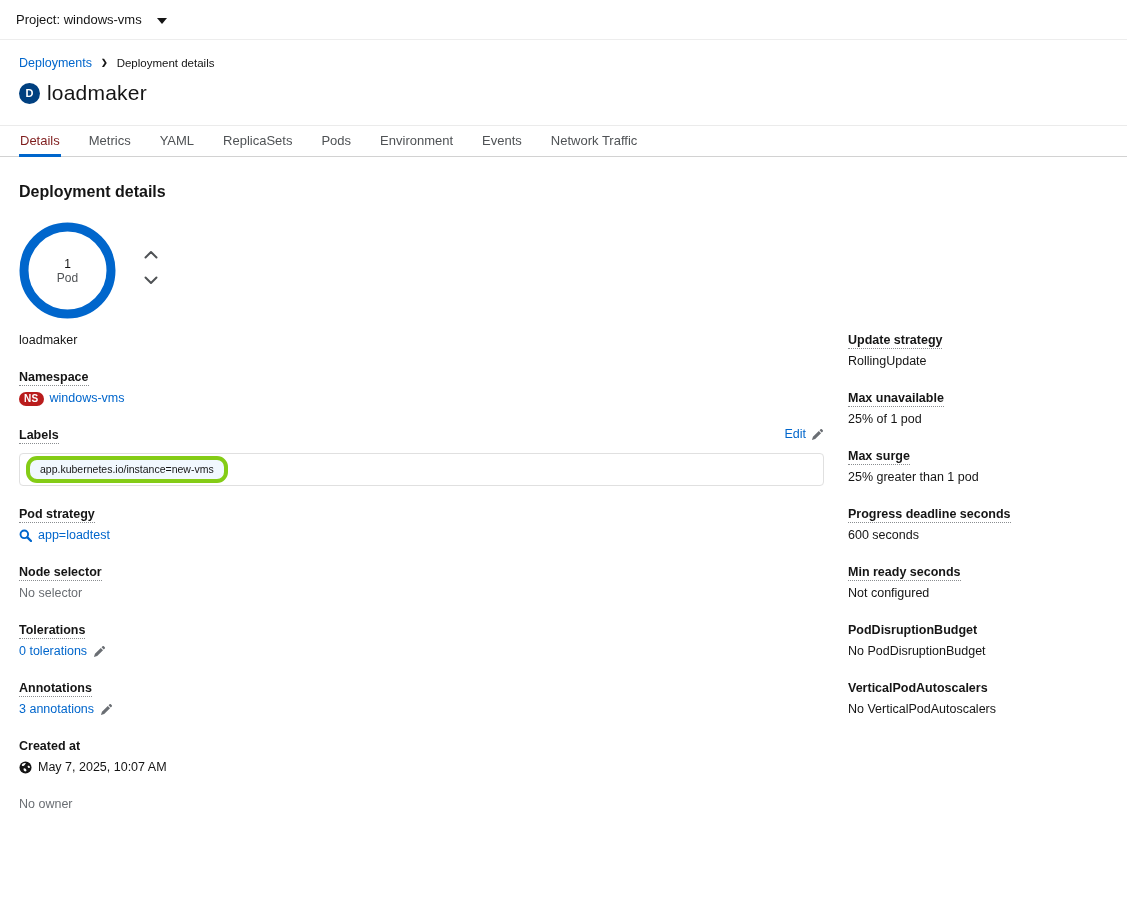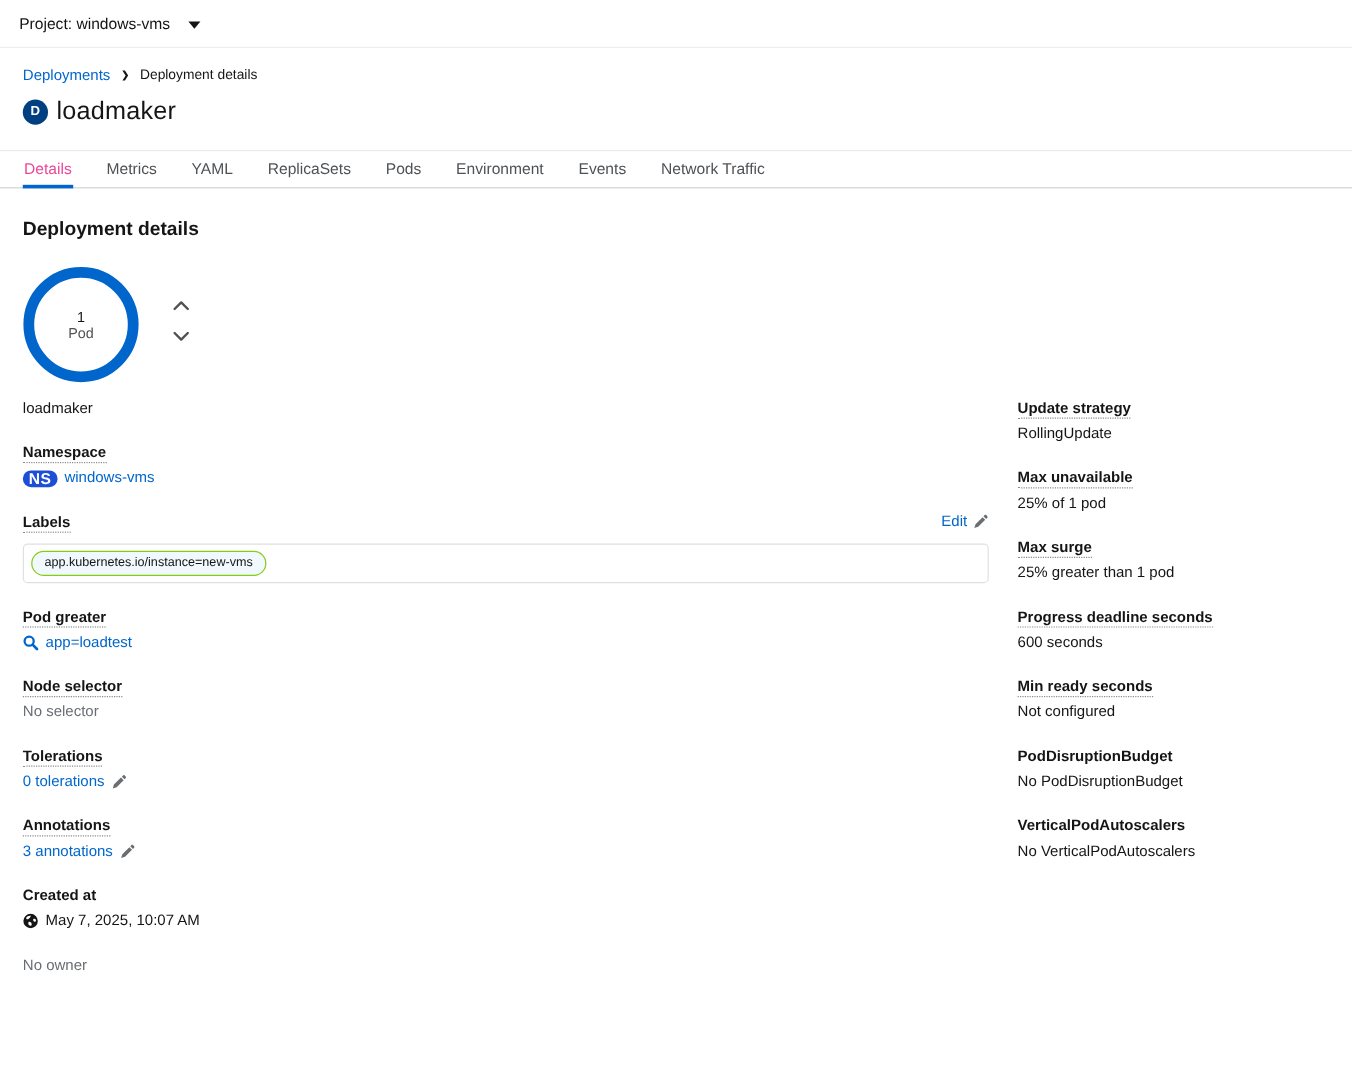--- a/index.html
+++ b/index.html
@@ -35,21 +35,21 @@
   
   .tabs {
     display: flex; align-items: stretch; height: 31px;
     padding-left: 19px; border-bottom: 1px solid #d2d2d2;
   }
   .tab {
     display: flex; align-items: center; font-size: 13px; color: #4f5255;
     margin-right: 27px; padding: 0 1px; cursor: pointer;
     border-bottom: 3px solid transparent; margin-bottom: -1px;
   }
-  .tab.active { color: #ec4899; border-bottom-color: #0066cc; }
+  .tab.active { color: #7f1d1d; border-bottom-color: #0066cc; }
   
   .main { padding: 25px 24px 0 19px; }
   .section-title { font-size: 16px; font-weight: 700; line-height: 19px; }
   .donut-row { display: flex; margin-top: 21px; margin-bottom: 13px; }
   .donut-wrap { position: relative; width: 97px; height: 97px; }
   .donut-center {
     position: absolute; inset: 0; display: flex; flex-direction: column;
     align-items: center; justify-content: center; line-height: 14px;
   }
   .donut-count { font-size: 12px; color: #151515; }
@@ -68,25 +68,25 @@
   }
   .muted { color: #6a6e73; }
   a.link { color: #0066cc; text-decoration: none; cursor: pointer; font-size: 12.5px; }
   .term-row { display: flex; justify-content: space-between; align-items: flex-start; }
   .edit-link { display: flex; align-items: center; gap: 5px; font-size: 12.5px; cursor: pointer; text-align: right; }
   .labels-box {
     height: 33px; border: 1px solid #e0e0e0; border-radius: 4px;
     display: flex; align-items: center; padding: 0 6px; margin-top: 5px;
   }
   .label-chip {
-    background: #f1f8fe; border: 1px solid #84cc16; border-radius: 11px;
+    background: #f1f8fe; border: 4px solid #84cc16; border-radius: 11px;
     padding: 3px 10px 4px 10px; font-size: 10.5px; color: #151515; line-height: 12px;
   }
   .ns-badge {
-    background: #1d4ed8; color: #fff; font-size: 13px; font-weight: 700;
+    background: #b91c1c; color: #fff; font-size: 10px; font-weight: 700;
     border-radius: 8px; padding: 2px 5px 2px 5px; line-height: 10px; letter-spacing: .3px;
     flex: none;
   }
   .icon { display: inline-flex; flex: none; line-height: 0; }
 </style>
 </head>
 <body>
 
 <div class="project-bar">
   <span>Project: windows-vms</span>
@@ -174,21 +174,21 @@
                 </svg>
             </span>
           </span>
         </div>
         <div class="labels-box">
           <span class="label-chip">app.kubernetes.io/instance=new-vms</span>
         </div>
       </div>
 
       <div class="group">
-        <div class="term"><span class="dotted">Pod greater</span></div>
+        <div class="term"><span class="dotted">Pod strategy</span></div>
         <div class="val">
           <span class="icon">
             <svg width="13" height="13" viewBox="0 0 13 13">
                 <circle cx="5.3" cy="5.3" r="3.8" fill="none" stroke="#0066cc" stroke-width="1.9"></circle>
                 <line x1="8.4" y1="8.4" x2="12" y2="12" stroke="#0066cc" stroke-width="2.3" stroke-linecap="round"></line>
               </svg>
           </span>
           <a class="link">app=loadtest</a>
         </div>
       </div>

